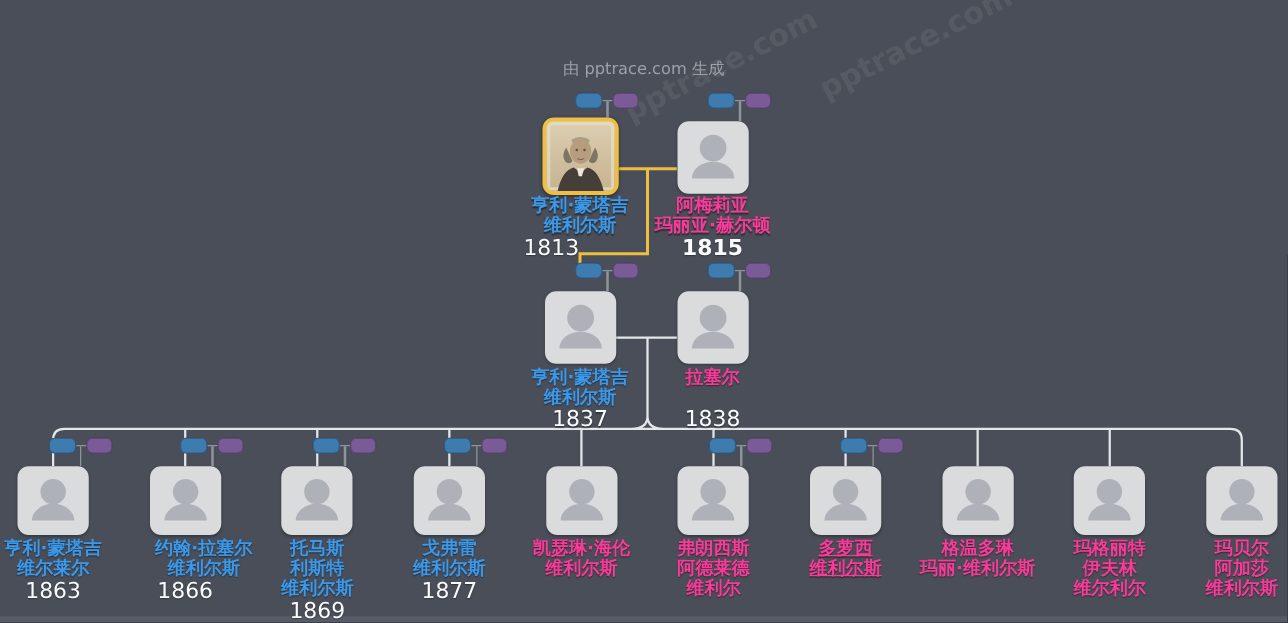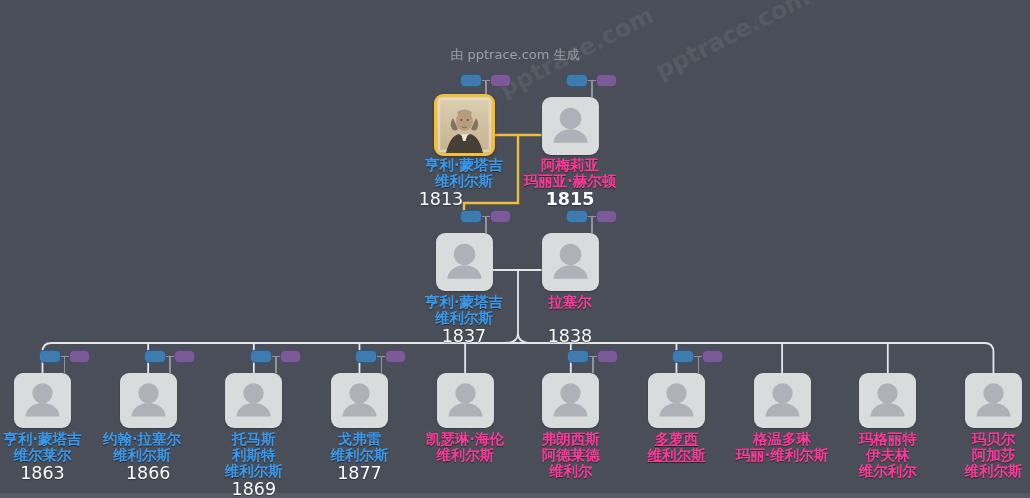--- a/index.html
+++ b/index.html
@@ -133,21 +133,21 @@
       <div class="pill" style="left: 144.16px; top: 350px; width: 22px; background: rgb(62, 124, 176);"></div>
       <div class="pill" style="left: 174.16px; top: 350px; width: 21px; background: rgb(122, 91, 151);"></div>
       <div class="pill-line" style="left: 166.16px; top: 355.5px; width: 8px; height: 1.6px;"></div>
       <div class="pill-line" style="left: 169.36px; top: 356.5px; width: 1.6px; height: 16.5px;"></div>
       <div class="card" style="left: 119.66px; top: 373px; width: 57px; height: 55px;">
         <svg width="57" height="55" viewBox="0 0 57 55">
           <circle cx="28.5" cy="20.35" r="10.175" fill="#AEB2B8"></circle>
           <path d="M11.5 43.45 a17 13.5 0 0 1 34 0 z" fill="#AEB2B8"></path>
         </svg>
       </div>
-      <div class="pname male" style="left: 77px; top: 431px;">
+      <div class="pname male" style="left: 98px; top: 431px;">
         <div>约翰·拉塞尔</div>
         <div>维利尔斯</div>
       </div>
       <div class="pyear" style="left: 83.16px; top: 463px;">1866</div>
       <div class="pill" style="left: 249.82px; top: 350px; width: 22px; background: rgb(62, 124, 176);"></div>
       <div class="pill" style="left: 279.82px; top: 350px; width: 21px; background: rgb(122, 91, 151);"></div>
       <div class="pill-line" style="left: 271.82px; top: 355.5px; width: 8px; height: 1.6px;"></div>
       <div class="pill-line" style="left: 275.02px; top: 356.5px; width: 1.6px; height: 16.5px;"></div>
       <div class="card" style="left: 225.32px; top: 373px; width: 57px; height: 55px;">
         <svg width="57" height="55" viewBox="0 0 57 55">

